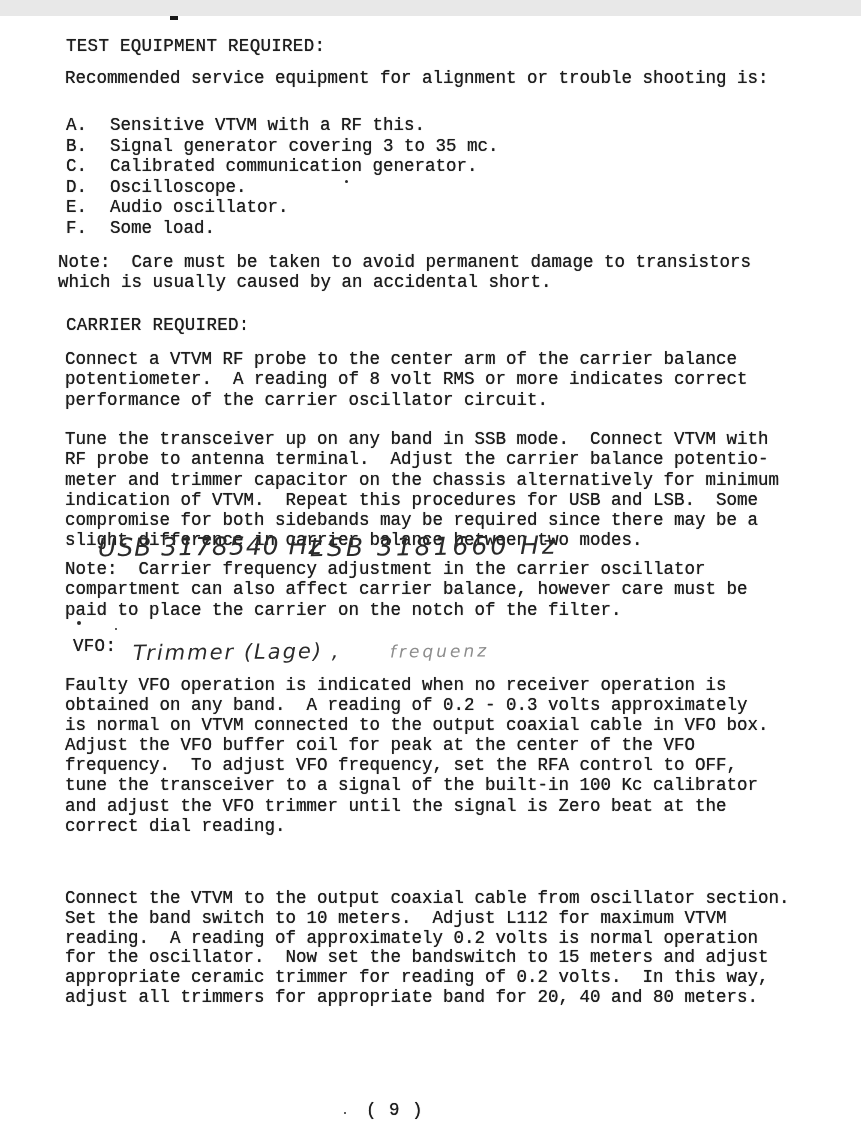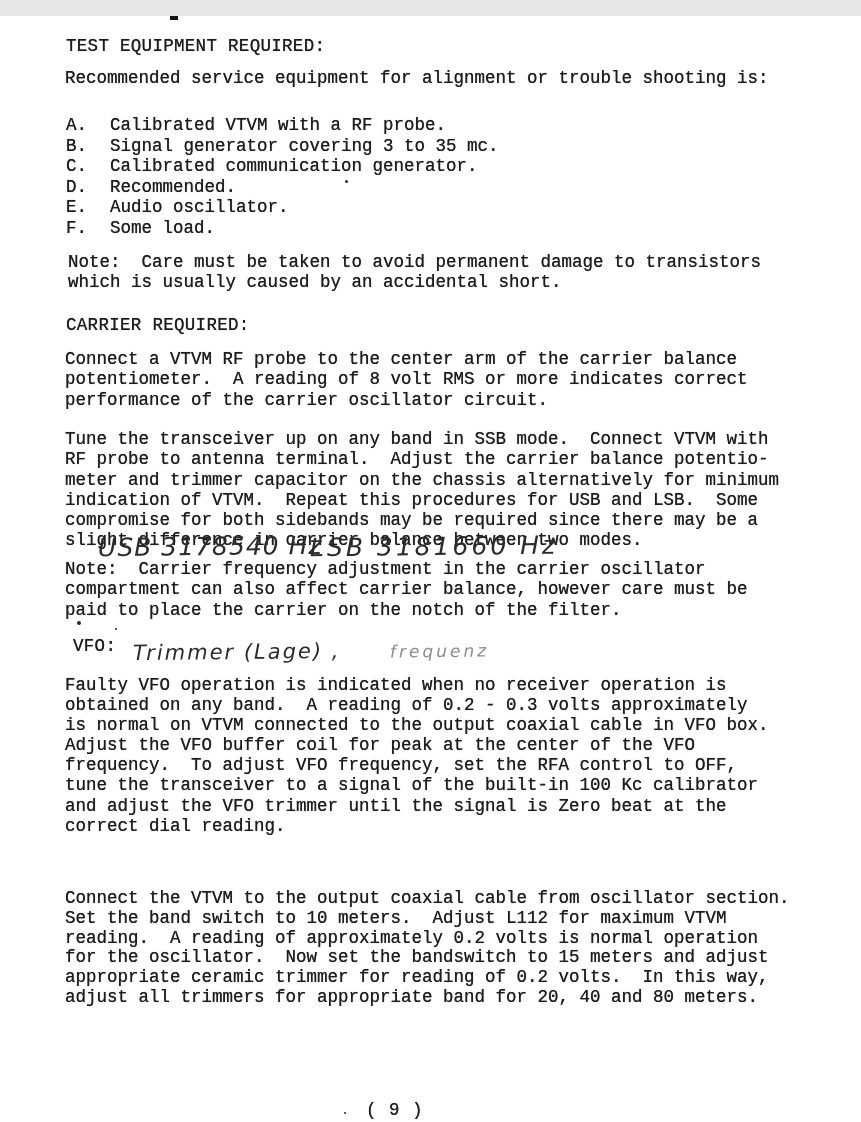--- a/index.html
+++ b/index.html
@@ -56,45 +56,45 @@
   <div class="speck" style="left:115px;top:612px;width:2px;height:2px;"></div>
   <div class="speck" style="left:344px;top:1096px;width:2px;height:2px;"></div>
 
   <div class="t heading" style="left:66px;top:20px;">TEST EQUIPMENT REQUIRED:</div>
 
   <div class="t" style="left:65px;top:52px;">Recommended service equipment for alignment or trouble shooting is:</div>
 
   <div class="eq-list">
     <div class="eq-item">
       <span class="eq-letter">A.</span>
-      <span>Calibrated VTVM with a RF probe.</span>
+      <span>Sensitive VTVM with a RF this.</span>
     </div>
     <div class="eq-item">
       <span class="eq-letter">B.</span>
       <span>Signal generator covering 3 to 35 mc.</span>
     </div>
     <div class="eq-item">
       <span class="eq-letter">C.</span>
       <span>Calibrated communication generator.</span>
     </div>
     <div class="eq-item">
       <span class="eq-letter">D.</span>
-      <span>Recommended.</span>
+      <span>Oscilloscope.</span>
     </div>
     <div class="eq-item">
       <span class="eq-letter">E.</span>
       <span>Audio oscillator.</span>
     </div>
     <div class="eq-item">
       <span class="eq-letter">F.</span>
       <span>Some load.</span>
     </div>
   </div>
 
-  <div class="t" style="left:68px;top:236px;">Note:  Care must be taken to avoid permanent damage to transistors
+  <div class="t" style="left:58px;top:236px;">Note:  Care must be taken to avoid permanent damage to transistors
 which is usually caused by an accidental short.</div>
 
   <div class="t heading" style="left:66px;top:299px;">CARRIER REQUIRED:</div>
 
   <div class="t" style="left:65px;top:333px;">Connect a VTVM RF probe to the center arm of the carrier balance
 potentiometer.  A reading of 8 volt RMS or more indicates correct
 performance of the carrier oscillator circuit.</div>
 
   <div class="t" style="left:65px;top:413px;">Tune the transceiver up on any band in SSB mode.  Connect VTVM with
 RF probe to antenna terminal.  Adjust the carrier balance potentio-

